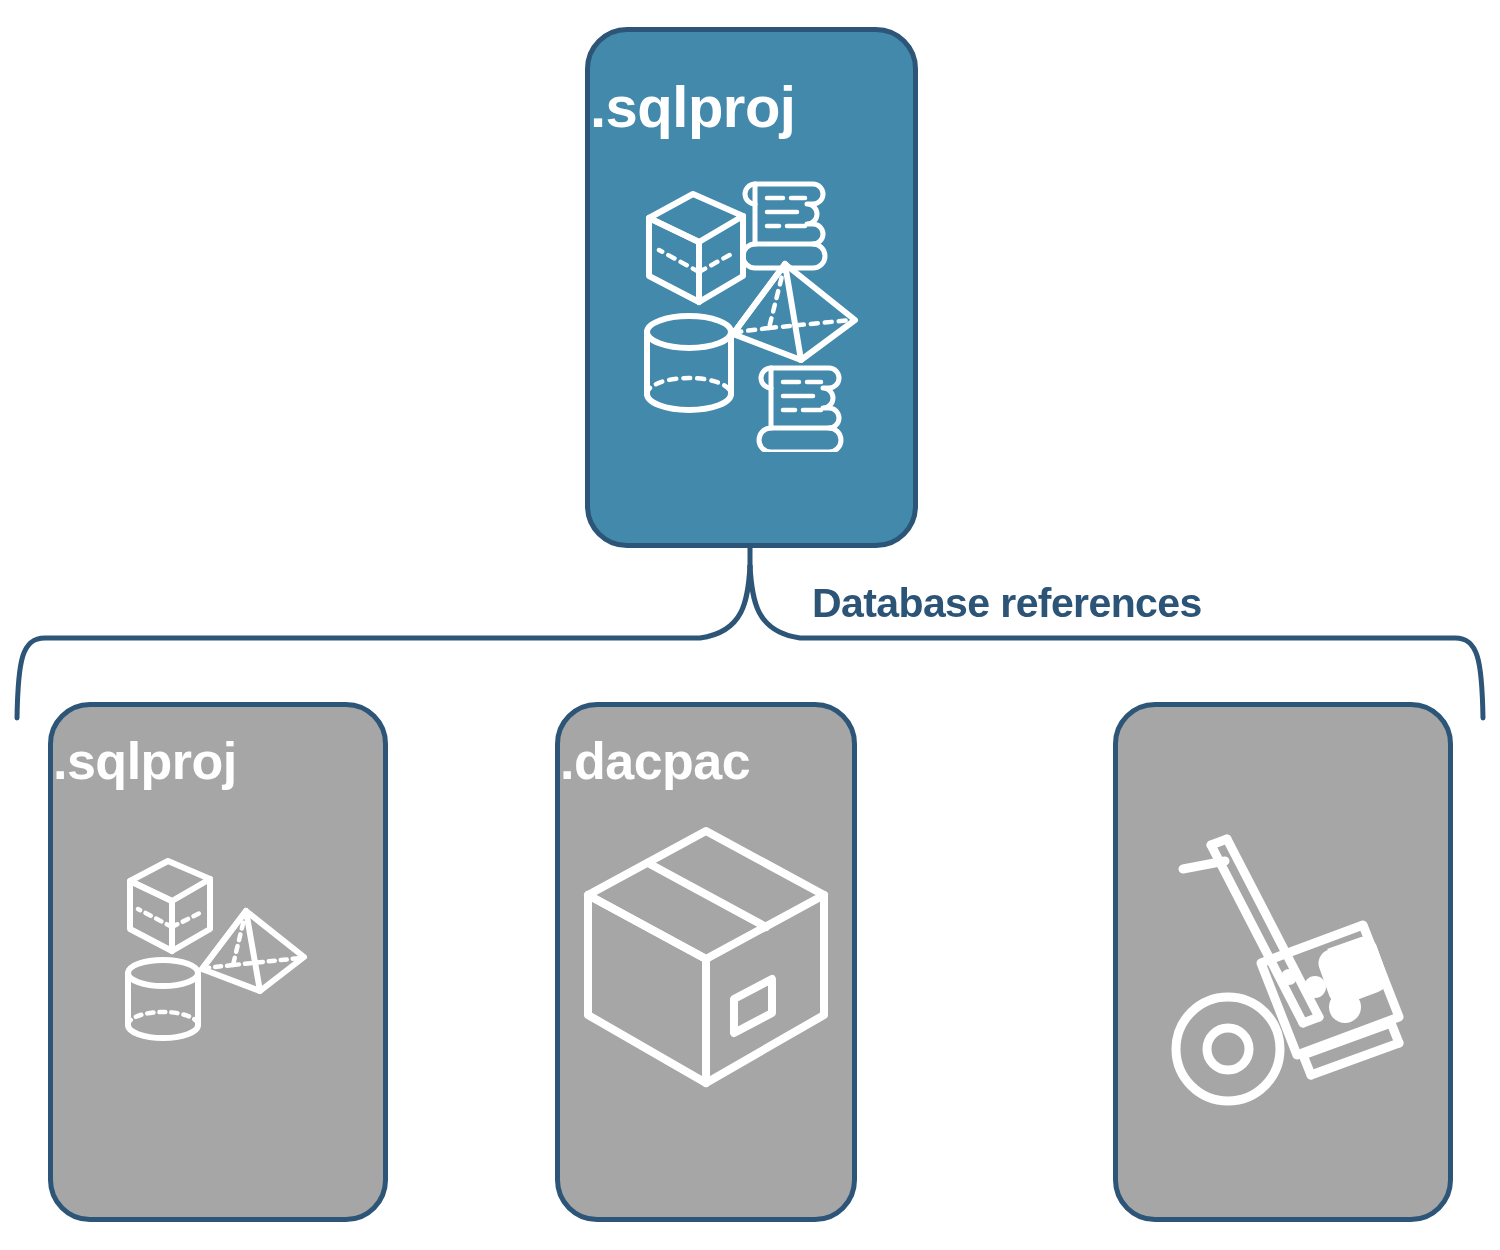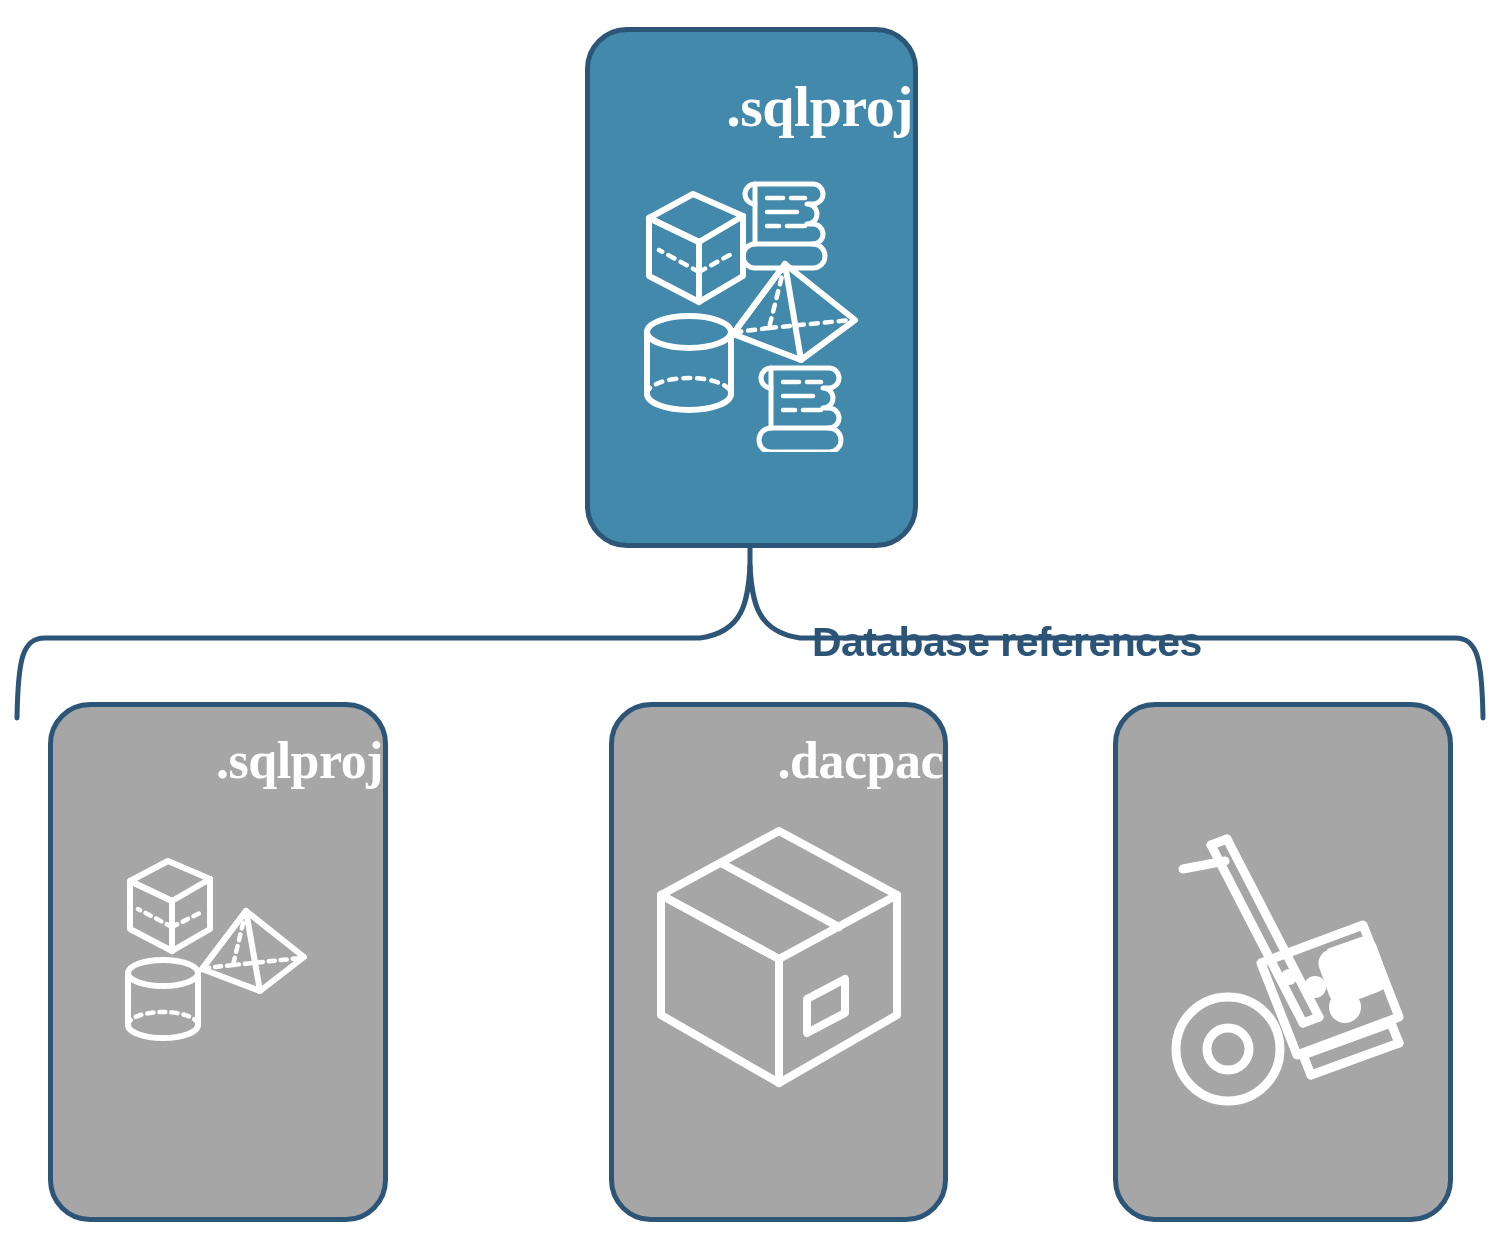--- a/index.html
+++ b/index.html
@@ -10,60 +10,58 @@
     overflow:hidden;
   }
   #stage { position:relative; width:1500px; height:1250px; background:#fff; }
 
   .card {
     position:absolute;
     border:5px solid #2d5577;
     border-radius:42px;
     display:flex;
     flex-direction:column;
-    align-items:flex-end;
-    font-family:Liberation Serif, serif;
+    align-items:flex-start;
   }
   .card-title {
     color:#ffffff;
     font-weight:bold;
     letter-spacing:-0.5px;
     line-height:1;
     white-space:nowrap;
   }
   .card-art { position:absolute; left:0; right:0; display:flex; justify-content:center; }
 
   
   #card-root { left:585px; top:27px; width:333px; height:521px; background:#4289ab; }
   #card-root .card-title { font-size:58px; margin-top:46px; }
   #card-root .card-art { top:140px; }
 
   
   .card-grey { top:702px; width:340px; height:520px; background:#a6a6a6; }
   .card-grey .card-title { font-size:52px; margin-top:28px; }
   #card-sqlproj { left:48px; }
-  #card-dacpac  { left:609px; width:339px; }
+  #card-dacpac  { left:555px; width:302px; }
   #card-nupkg   { left:1113px; }
   #card-sqlproj .card-art { top:140px; }
   #card-dacpac  .card-art { top:110px; }
   #card-nupkg   .card-art { top:120px; }
 
   
   #connector { position:absolute; left:0; top:540px; width:1500px; height:200px; }
 
   
   #ref-label {
     position:absolute;
     left:812px; top:580px;
     font-size:41px;
     font-weight:bold;
     color:#2b5477;
     letter-spacing:-0.6px;
     white-space:nowrap;
-    margin-top:39px;
   }
 </style>
 </head>
 <body>
 
 <div id="stage">
 
   <div class="card" id="card-root">
     <div class="card-title">.sqlproj</div>
     <div class="card-art">

